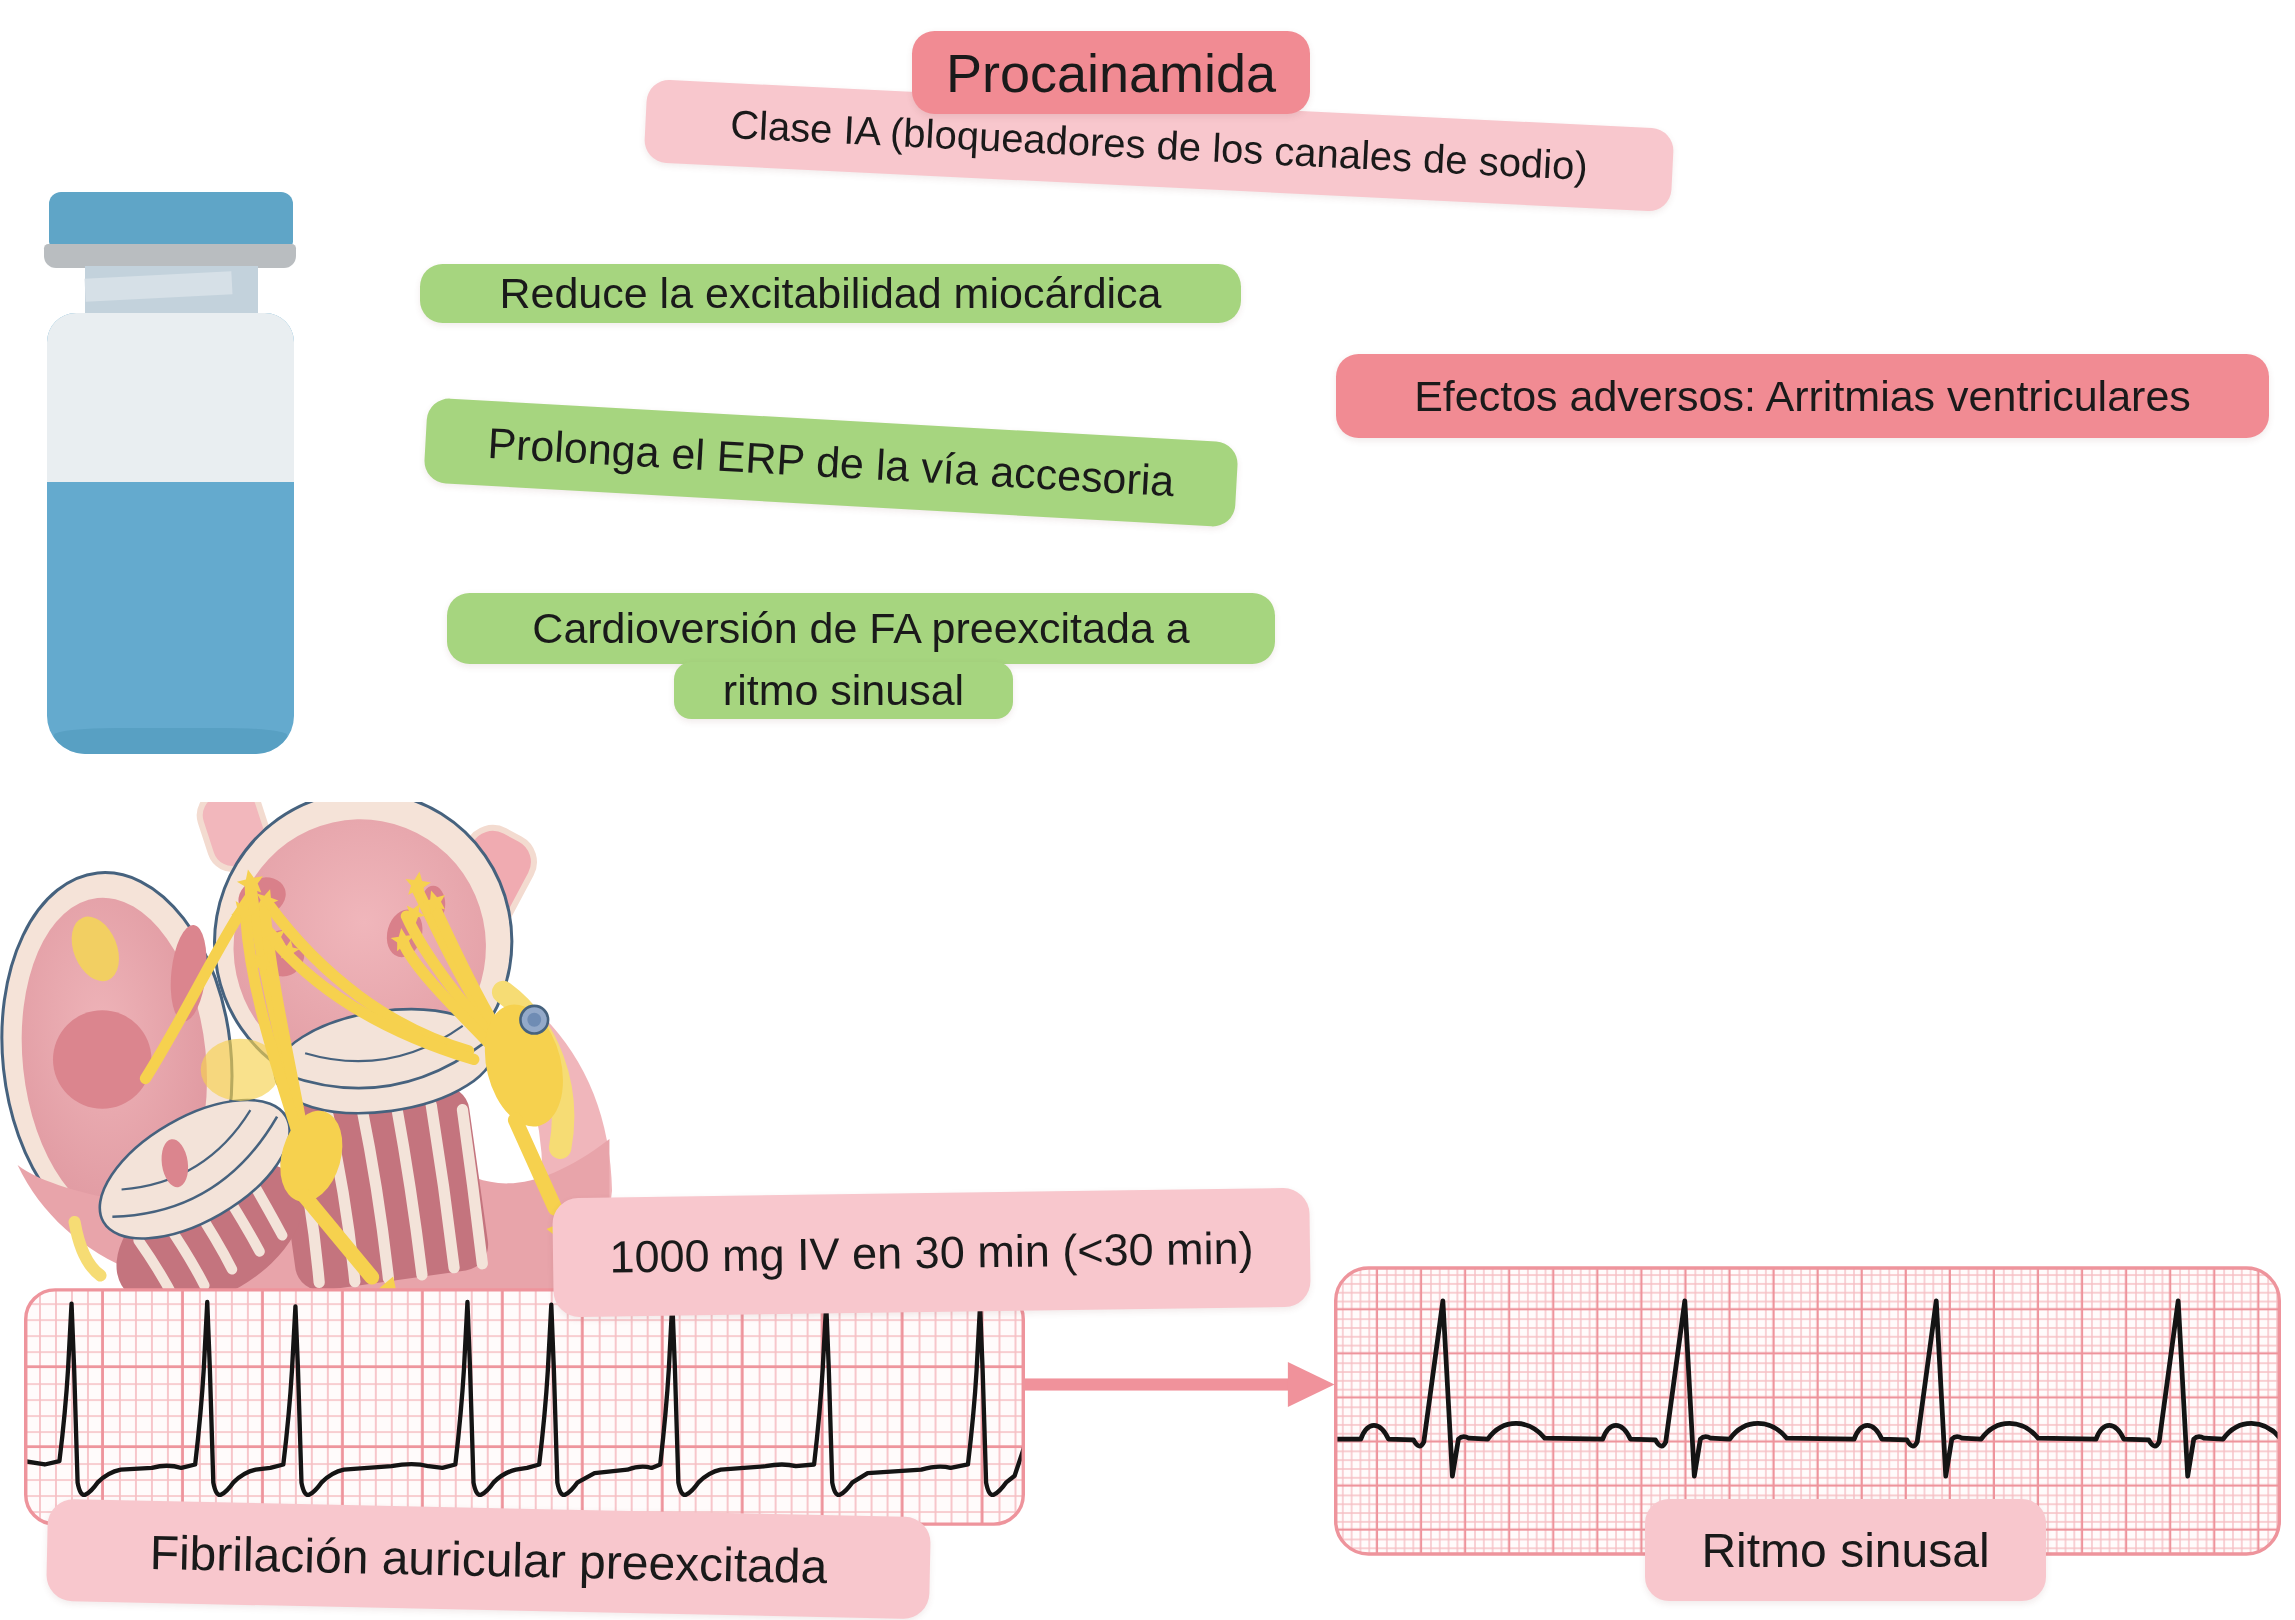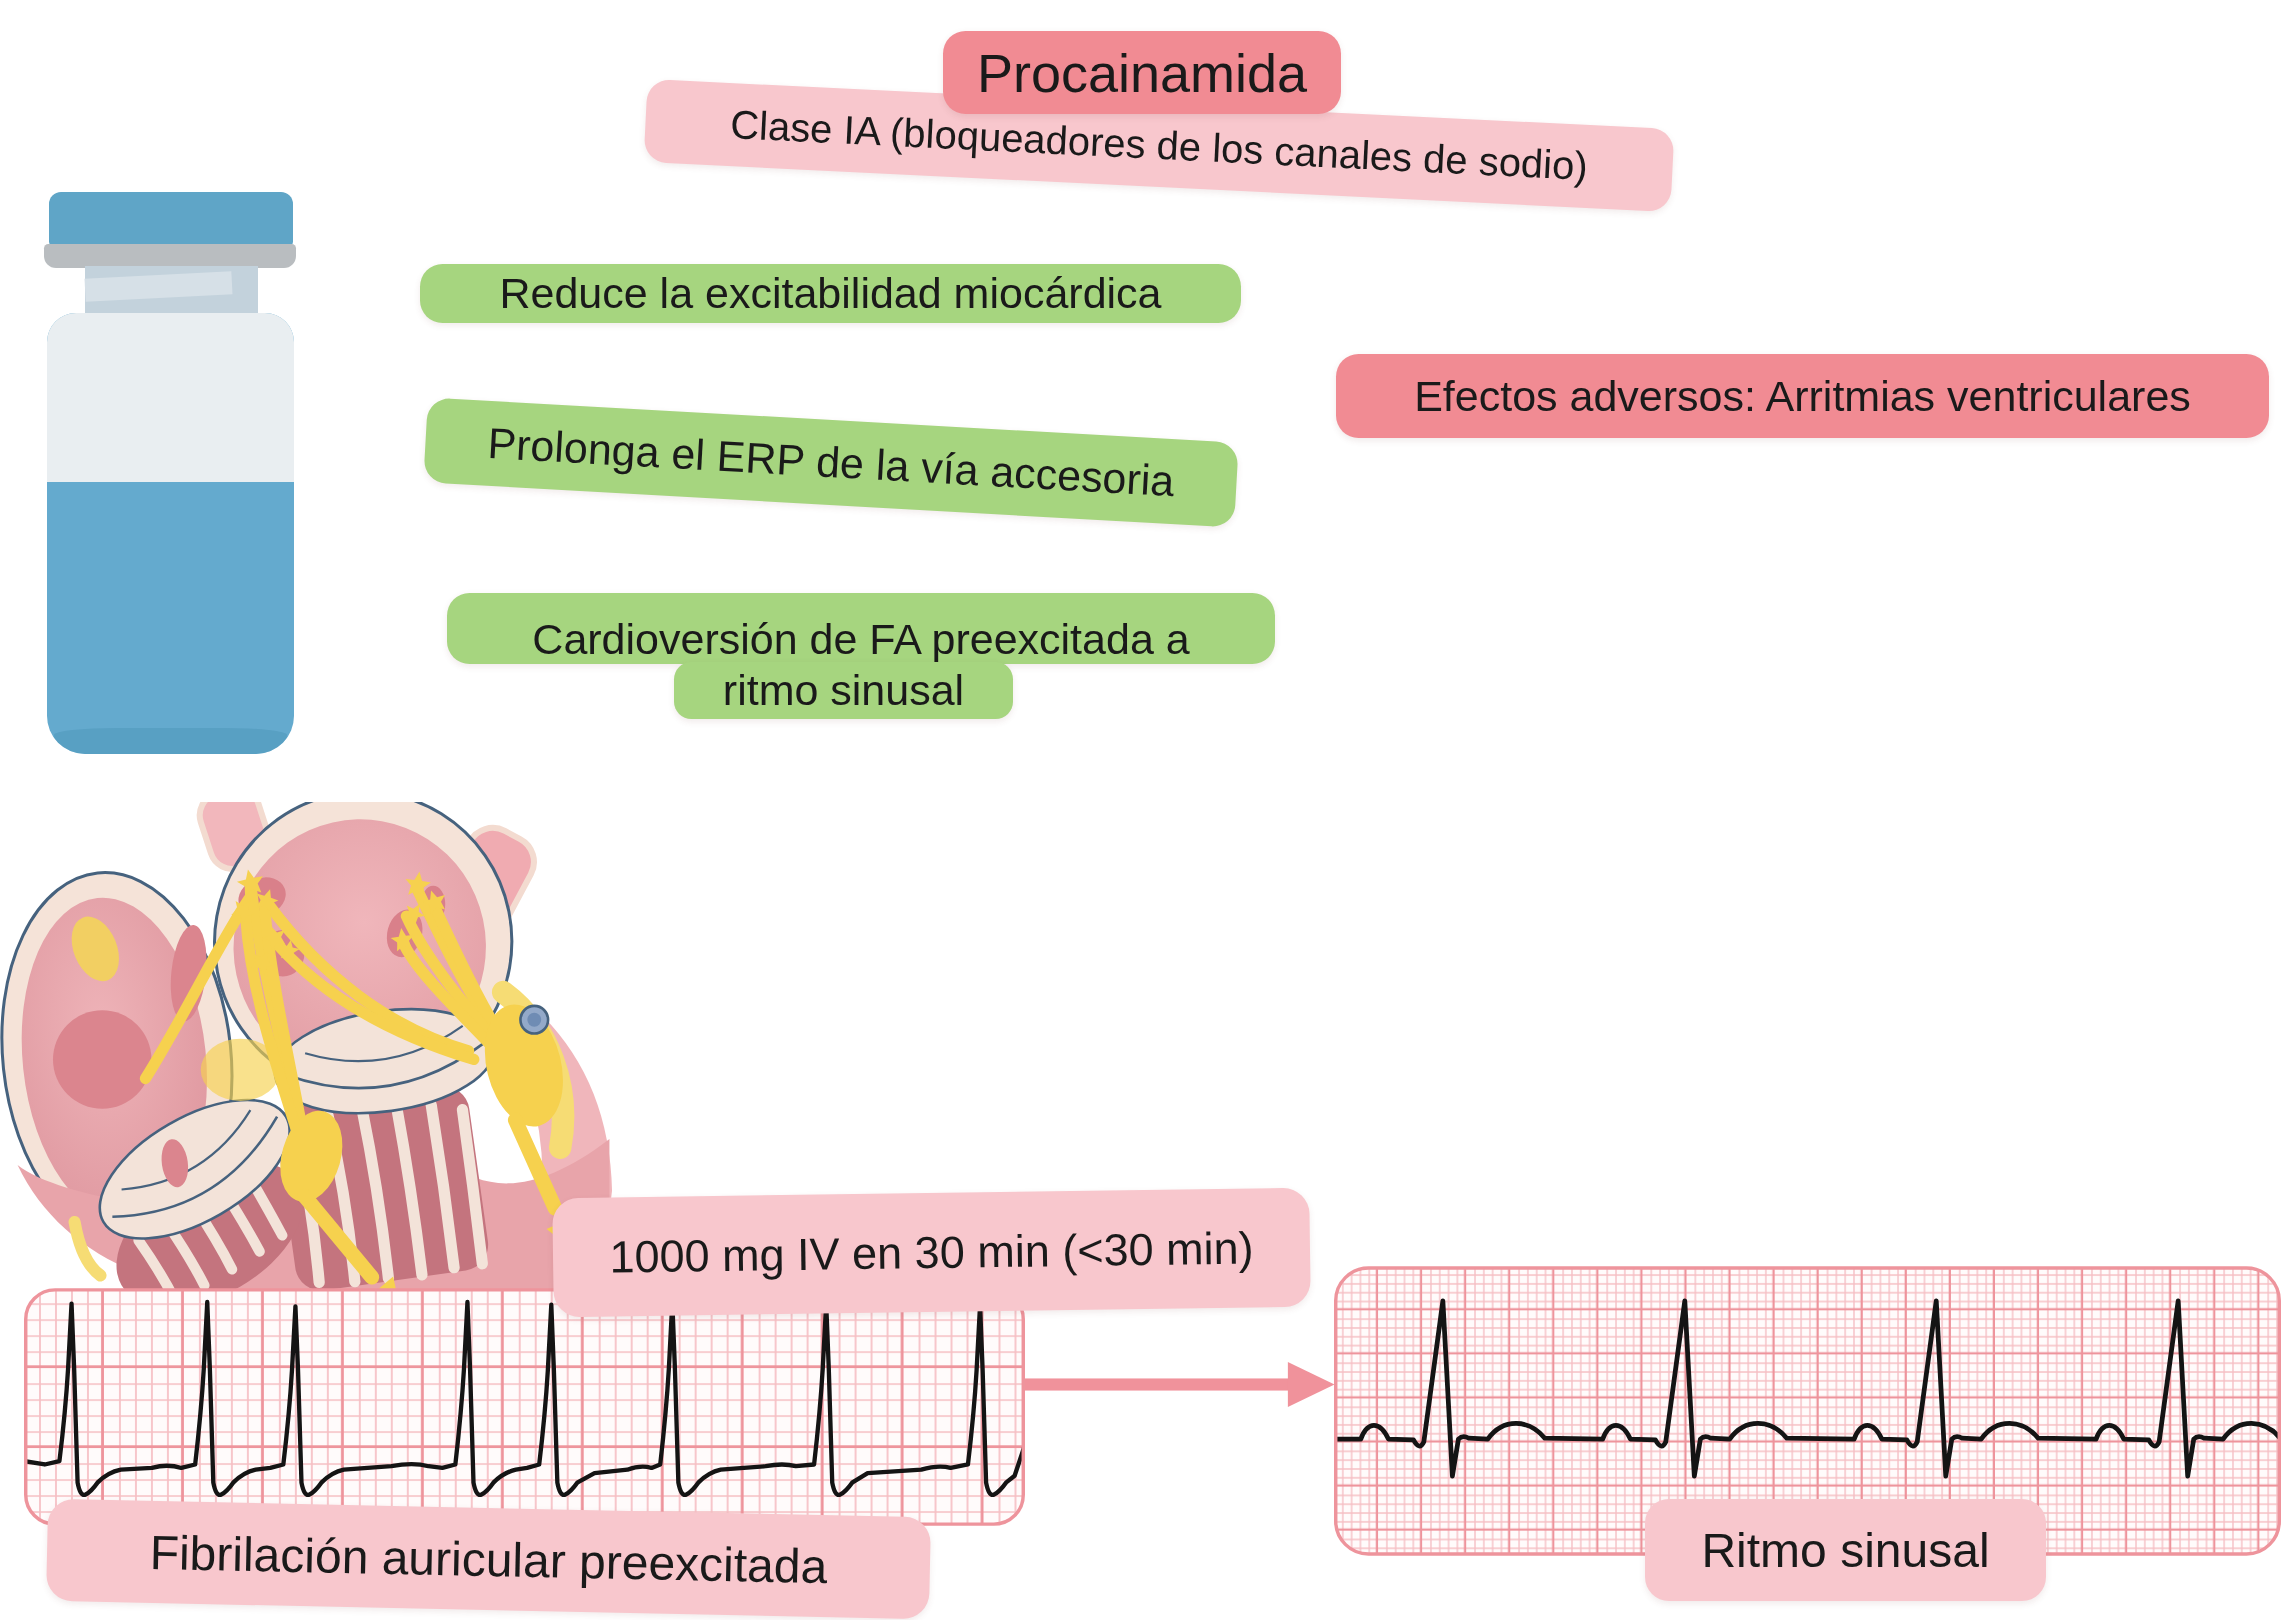--- a/index.html
+++ b/index.html
@@ -20,26 +20,26 @@
   }
   .pill-dark{background:#f18b93;}
   .pill-light{background:#f8c7cd;}
   .pill-green{background:#a6d57f;}
   .t-title{font-size:54px;}
   .t-sub{font-size:40px;}
   .t-body{font-size:43px;}
   .t-label{font-size:48px;}
   .t-dose{font-size:45px;}
 
-  #title-box{left:943px;top:31px;width:398px;height:83px;z-index:4;}
+  #title-box{left:912px;top:31px;width:398px;height:83px;z-index:4;}
   #subtitle-box{left:645px;top:104px;width:1028px;height:83px;transform:rotate(2.8deg);z-index:3;}
 
   #green-box-1{left:420px;top:264px;width:821px;height:59px;}
   #green-box-2{left:425px;top:420px;width:812px;height:85px;transform:rotate(3.2deg);}
-  #green-box-3a{left:447px;top:593px;width:828px;height:71px;align-items:flex-end;}
+  #green-box-3a{left:447px;top:593px;width:828px;height:71px;}
   #green-box-3b{left:674px;top:662px;width:339px;height:57px;border-radius:17.3px;}
 
   #red-box-1{left:1336px;top:354px;width:933px;height:84px;}
   #red-box-2{left:1414px;top:510px;width:788px;height:83px;}
 
   #dose-box{left:553px;top:1193px;width:757px;height:119px;transform:rotate(-0.8deg);z-index:6;border-radius:26px;}
 
   #fib-label{left:47px;top:1508px;width:883px;height:102px;transform:rotate(1.2deg);z-index:7;border-radius:26px;}
   #sinus-label{left:1645px;top:1499px;width:401px;height:102px;z-index:7;border-radius:24px;}
 

